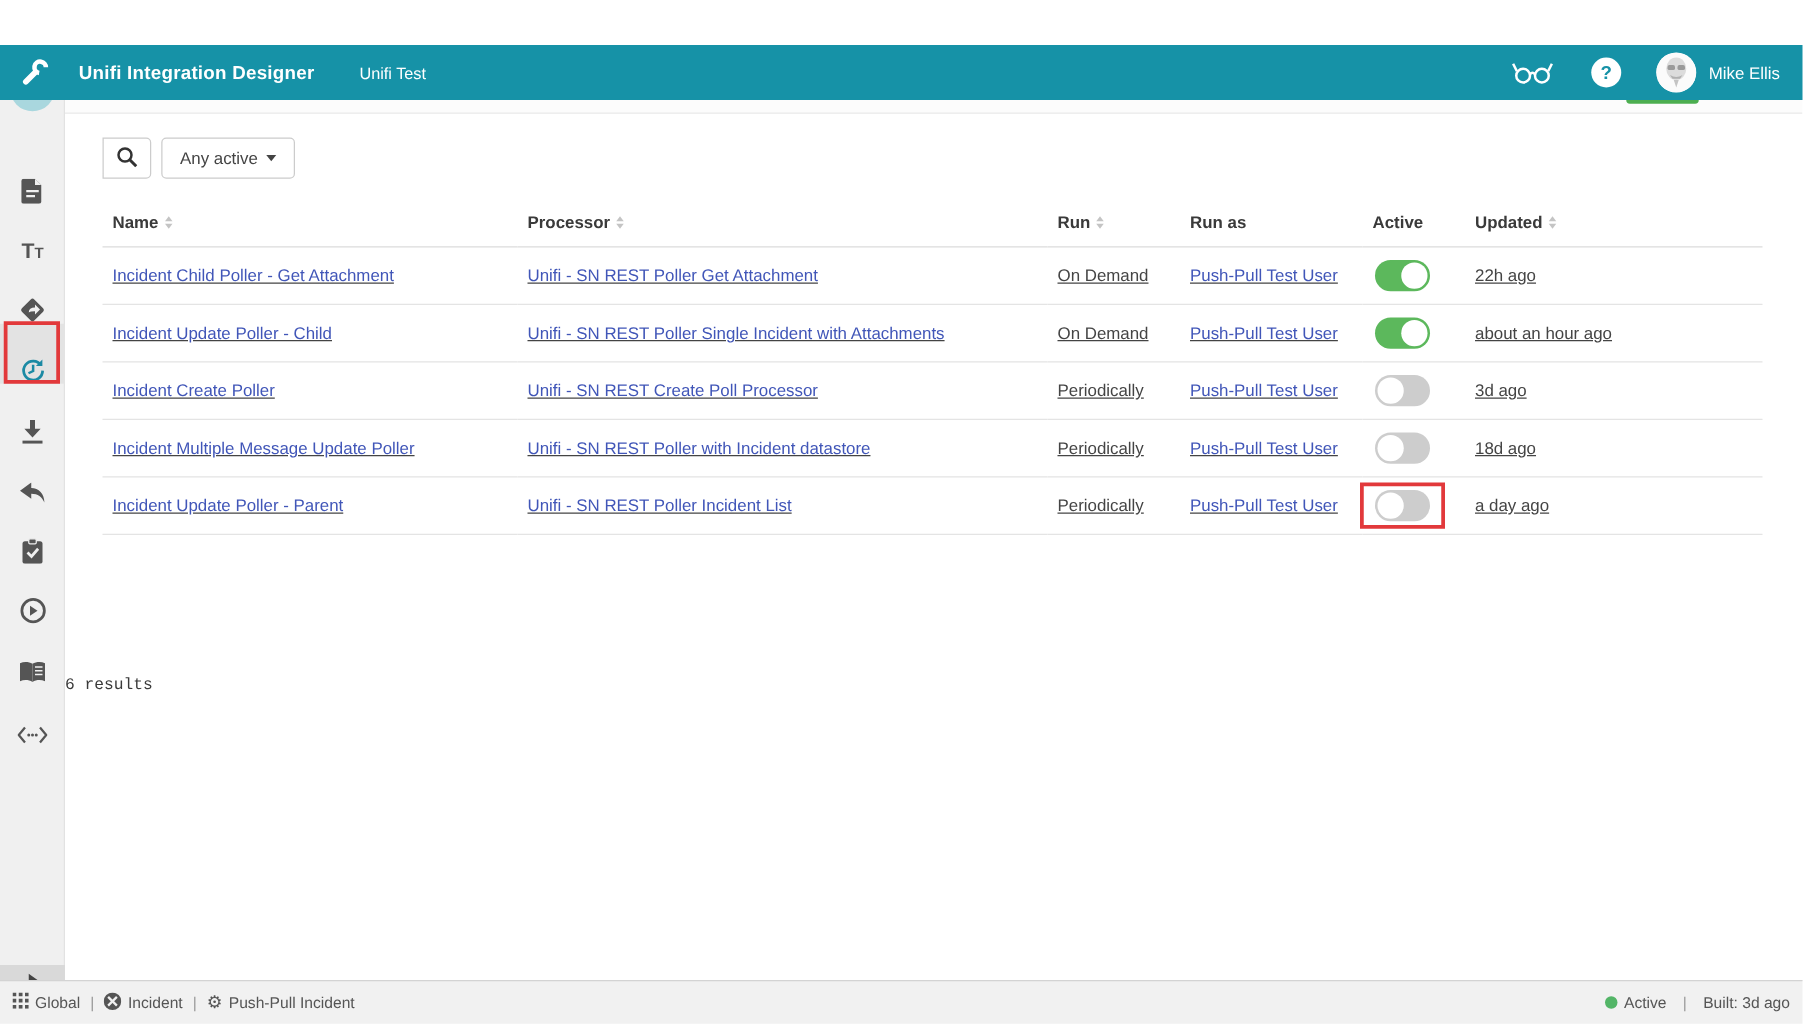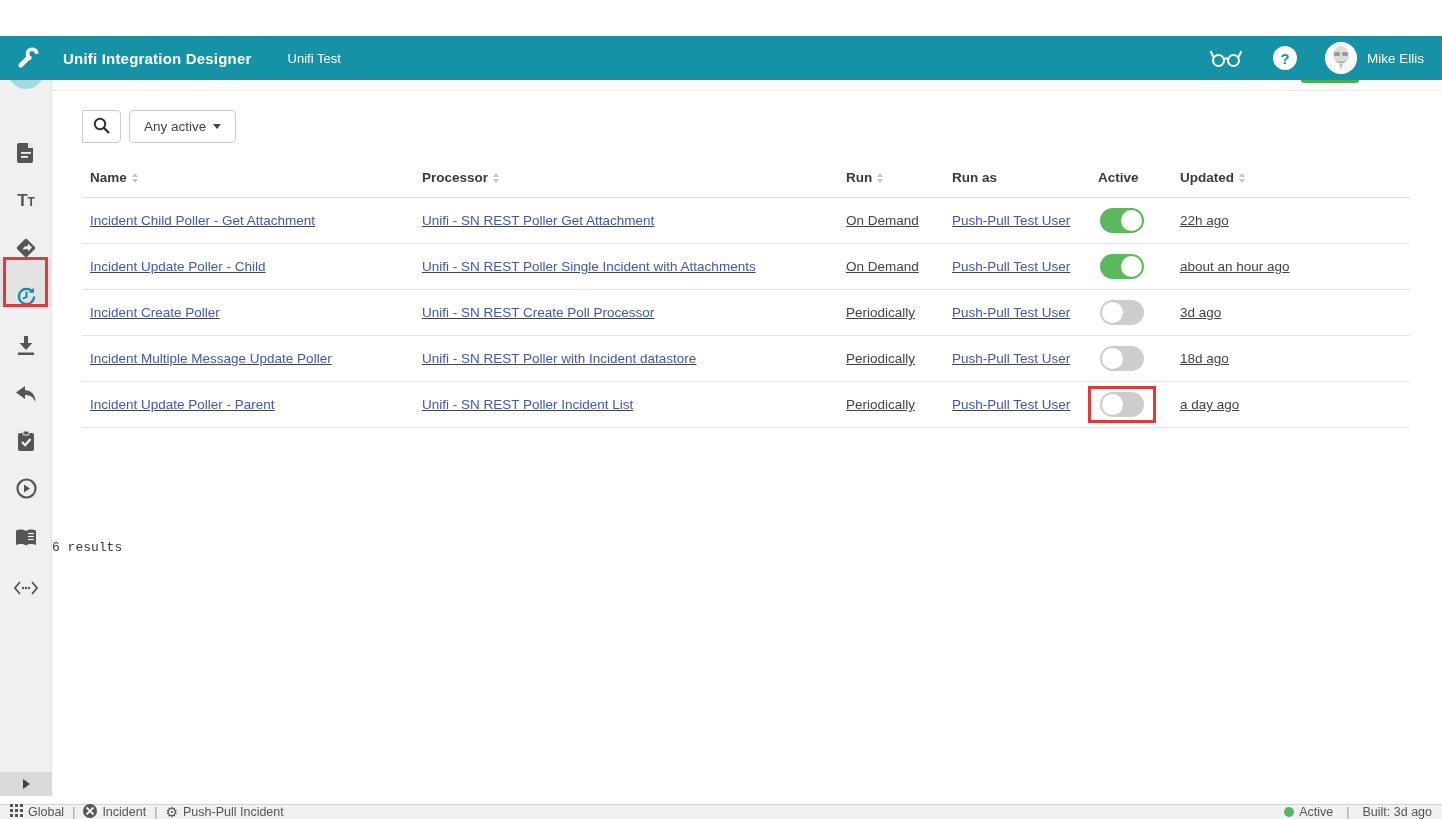--- a/index.html
+++ b/index.html
@@ -33,21 +33,21 @@
   .side-item.active { background:#e3e3e3; color:#1b8aa4; }
   .side-item svg { display:block; }
   .tt-glyph { font-size:17px; font-weight:bold; color:#555; letter-spacing:0; }
   .tt-glyph .small { font-size:12px; }
   .side-expand { position:absolute; bottom:0; left:0; width:52px; height:24px; background:#d9d9d9;
     display:flex; align-items:center; justify-content:center; cursor:pointer; }
   .side-expand .tri { width:0; height:0; border-left:7px solid #444;
     border-top:5px solid transparent; border-bottom:5px solid transparent; }
 
   
-  .statusbar { position:absolute; left:0; bottom:0; width:1442px; height:15px; background:#f1f1f1;
+  .statusbar { position:absolute; left:0; bottom:0; width:1442px; height:35px; background:#f1f1f1;
     border-top:1px solid #d3d3d3; display:flex; align-items:center; font-size:12.5px; color:#555;
     padding:0 10px; z-index:30; }
   .statusbar .seg { display:flex; align-items:center; gap:5px; }
   .statusbar .sep { margin:0 8px; color:#999; }
   .statusbar-right { margin-left:auto; display:flex; align-items:center; gap:5px; }
   .status-dot { width:10px; height:10px; border-radius:50%; background:#53b567; display:inline-block; }
   .gear-glyph { font-family:"DejaVu Sans",sans-serif; font-size:14px; color:#555; line-height:1; }
 
   
   .main { position:absolute; left:52px; top:44px; right:0; bottom:23px; background:#fff; overflow:hidden; }

